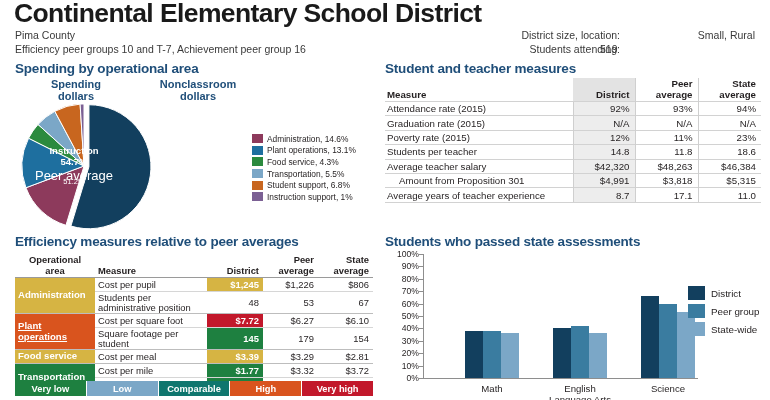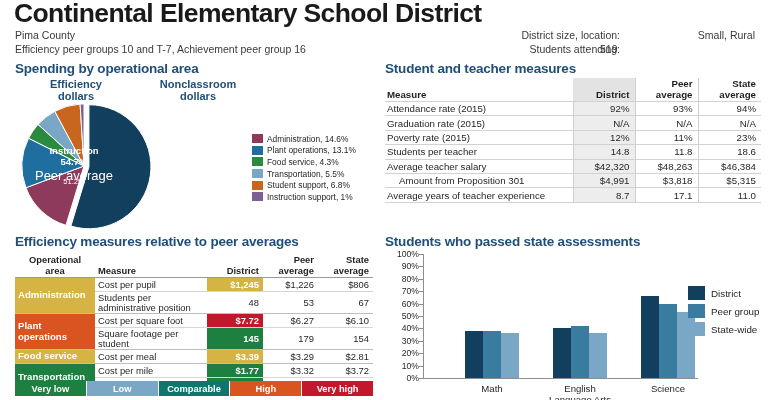--- a/index.html
+++ b/index.html
@@ -124,21 +124,21 @@
   <div class="hdr-lbl-2">Students attending:</div>
   <div class="hdr-val-2">519</div>
 
   <div class="sec-h" id="h-pie">Spending by operational area</div>
   <div class="sec-h" id="h-eff">Efficiency measures relative to peer averages</div>
   <div class="sec-h" id="h-stm">Student and teacher measures</div>
   <div class="sec-h" id="h-bar">Students who passed state assessments</div>
 
   <div class="pie-wrap">
     <div class="pie-cap" id="cap-class">
-      <span>Efficiency</span><br>
+      <span>Spending</span><br>
       <span>dollars</span>
     </div>
     <div class="pie-cap" id="cap-noncl">
       <span>Nonclassroom</span><br>
       <span>dollars</span>
     </div>
 
     <svg class="pie-svg" id="pie-svg" width="230" height="128" viewBox="0 0 230 128">
         <path d="M 74.94559406385982 64.73559455919319 L 74.94559406385982 2.7355945591931885 A 62 62 0 1 1 56.90135172050691 124.05174175584065 Z" fill="#123f5e" stroke="#ffffff" stroke-width="1"></path>
         <path d="M 70 64 L 51.955757656647094 123.31614719664748 A 62 62 0 0 1 11.933907021612058 85.733127851858 Z" fill="#8d3a5c" stroke="#ffffff" stroke-width="1"></path>
@@ -283,21 +283,21 @@
           <td class="num">$1,226</td>
           <td class="num">$806</td>
         </tr>
         <tr>
           <td class="meas" style="height: 21px;"><span>Students per</span><br><span>administrative position</span></td>
           <td class="num dplain">48</td>
           <td class="num">53</td>
           <td class="num">67</td>
         </tr>
         <tr class="sep">
-          <td class="grp" rowspan="2" style="background: rgb(217, 84, 30);"><span>Plant</span><br><span>operations</span></td>
+          <td class="grp" rowspan="2" style="background: rgb(217, 84, 30); text-decoration: underline;"><span>Plant</span><br><span>operations</span></td>
           <td class="meas" style="height: 13px;">Cost per square foot</td>
           <td class="num dcell" style="background: rgb(194, 24, 43);">$7.72</td>
           <td class="num">$6.27</td>
           <td class="num">$6.10</td>
         </tr>
         <tr>
           <td class="meas" style="height: 21px;"><span>Square footage per</span><br><span>student</span></td>
           <td class="num dcell" style="background: rgb(30, 128, 64);">145</td>
           <td class="num">179</td>
           <td class="num">154</td>

